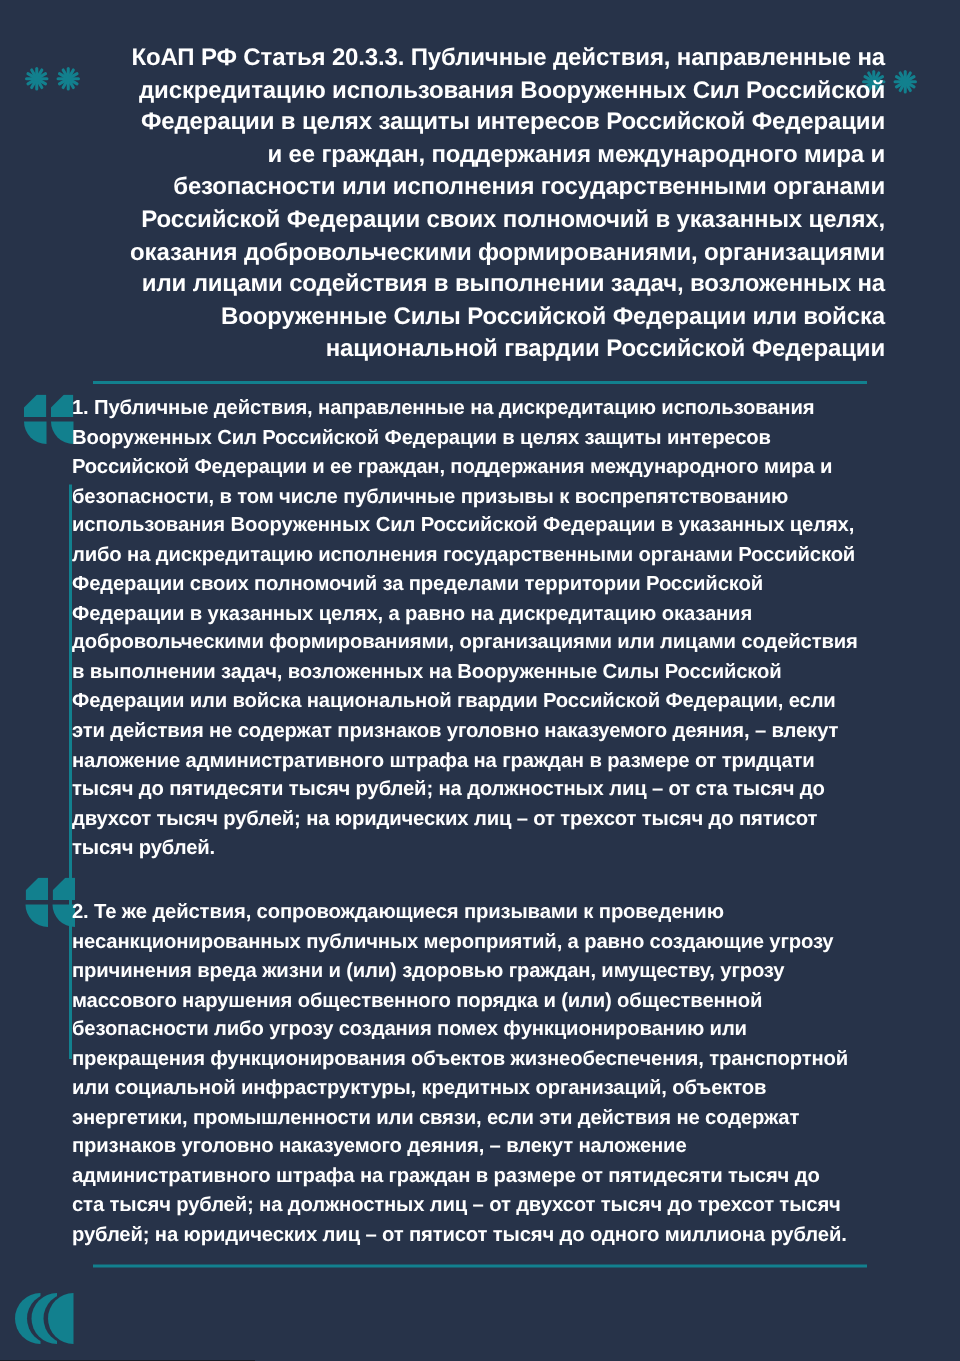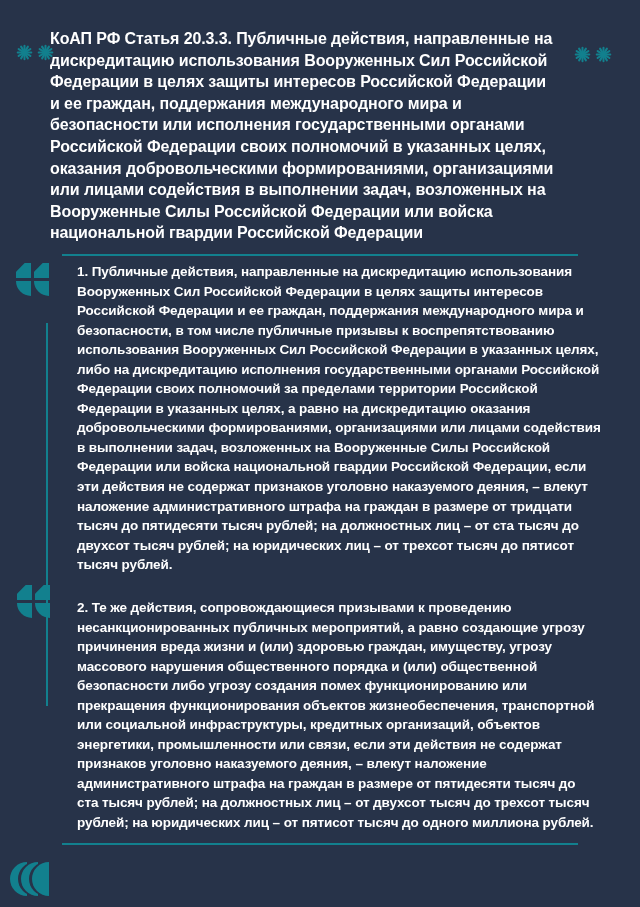--- a/index.html
+++ b/index.html
@@ -16,21 +16,21 @@
     font-family:"Liberation Sans", sans-serif;
     font-weight:700;
     color:var(--text);
     margin:0 auto;
   }
   
   .title{
     position:absolute;top:28px;left:50px;width:540px;
     margin:0;
     font-size:16px;line-height:21.6px;
-    text-align:left;
+    text-align:right;
     white-space:pre-line;
     letter-spacing:-0.1px;
   }
   
   .stars{position:absolute;display:flex;gap:4px;}
   .stars-left{left:16px;top:44px;}
   .stars-right{left:574px;top:46px;}
   .star{width:17px;height:17px;display:block;}
   
   .divider{
@@ -47,21 +47,21 @@
   
   .qicon{position:absolute;display:flex;gap:3px;}
   .qicon-1{left:16px;top:263px;}
   .qicon-2{left:17px;top:585px;}
   .qcol{display:flex;flex-direction:column;gap:3px;}
   .qtop,.qbot{width:15px;height:15px;background:var(--accent);}
   .qtop{clip-path:polygon(58% 0,100% 0,100% 100%,0 100%,0 58%);}
   .qbot{border-bottom-left-radius:100% 100%;}
   
   .para{
-    position:absolute;left:77px;width:558px;
+    position:absolute;left:48px;width:558px;
     font-size:13.5px;line-height:19.55px;
     white-space:pre-line;
     letter-spacing:-0.1px;
   }
   .para-1{top:262px;}
   .para-2{top:598px;}
   
   .closing{position:absolute;left:10px;top:862px;width:42px;height:34px;}
   .cres{
     position:absolute;top:0;width:17px;height:34px;

